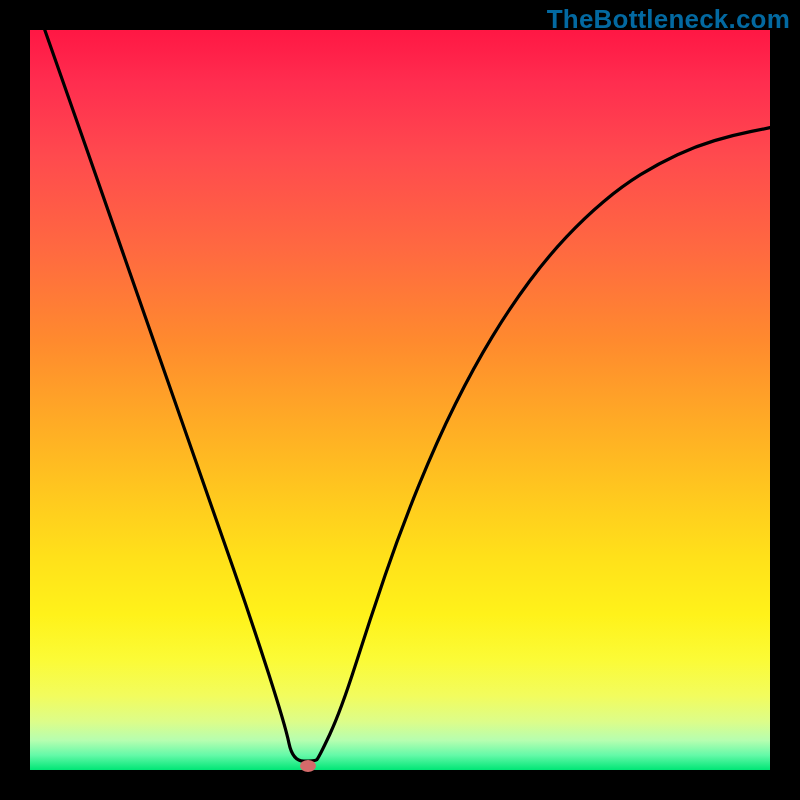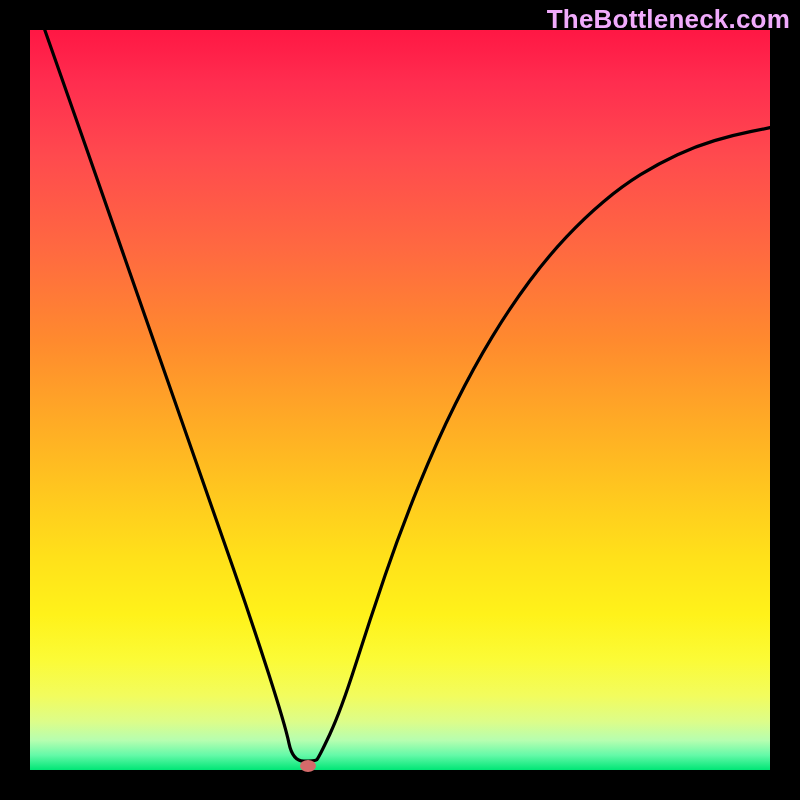--- a/index.html
+++ b/index.html
@@ -16,21 +16,21 @@
     height: 800px;
     background: #000;
   }
   .watermark {
     position: absolute;
     top: 4px;
     right: 10px;
     font-family: Arial, Helvetica, sans-serif;
     font-size: 26px;
     font-weight: 600;
-    color: #f0abfc;
+    color: #0369a1;
     letter-spacing: 0.2px;
     user-select: none;
   }
   .panel {
     position: absolute;
     left: 30px;
     top: 30px;
     width: 740px;
     height: 740px;
     background: linear-gradient(

